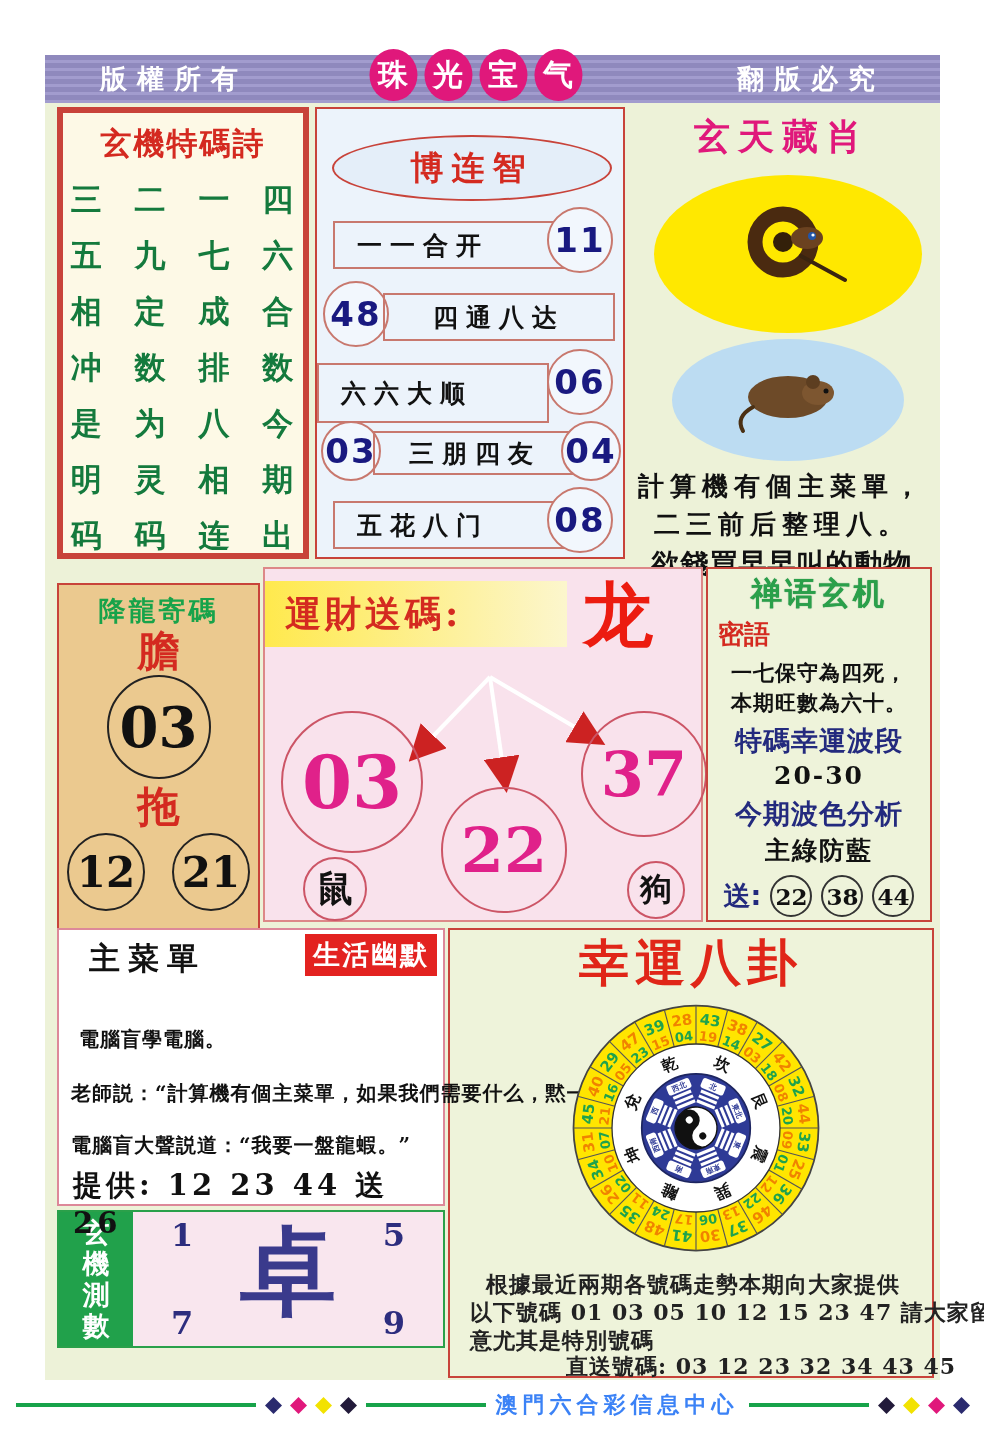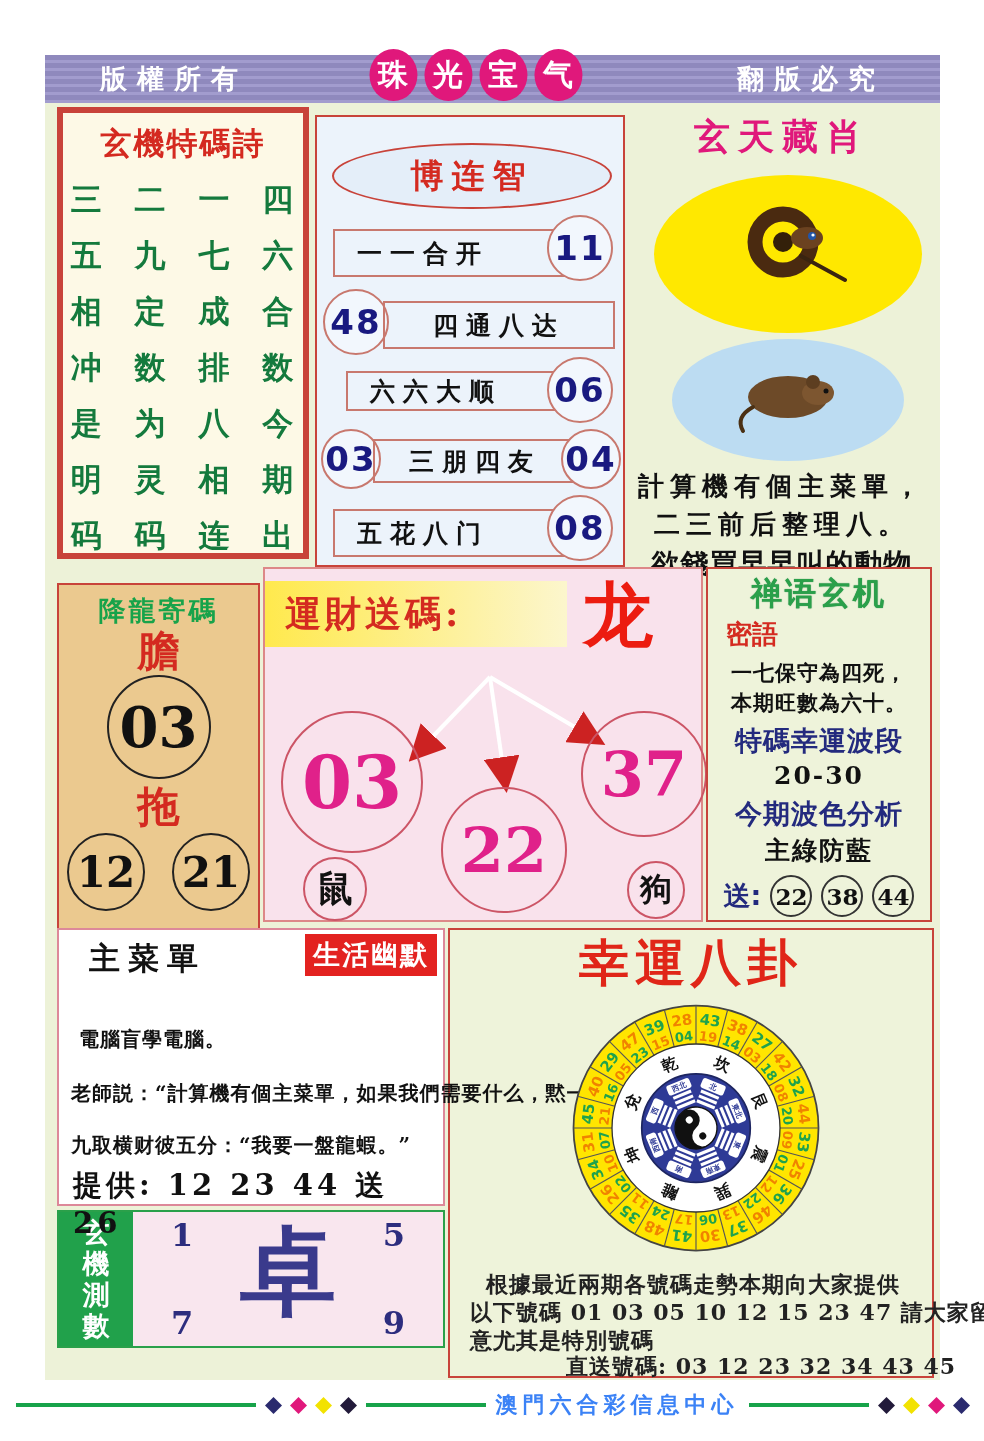--- a/index.html
+++ b/index.html
@@ -22,21 +22,21 @@
   .rbox{border:2px solid #c8433a;}
   .dblbox{border:2px solid #c8433a;box-shadow:inset 0 0 0 3px rgba(0,0,0,0), inset 0 0 0 4px #c8433a;}
 
   
   #poem-box{left:12px;top:52px;width:252px;height:452px;background:#fdf9e6;}
   #poem-title{margin-top:14px;text-align:center;color:#d42a20;font-size:31px;font-weight:bold;letter-spacing:2px;}
   .poem-row{text-align:center;color:#147a3d;font-size:31px;font-weight:bold;margin-top:14px;
     letter-spacing:2px;word-spacing:18px;white-space:pre;font-family:"DejaVu Serif",serif;}
 
   
-  #blz-box{left:270px;top:52px;width:310px;height:452px;background:#ecf3fb;margin-top:8px;}
+  #blz-box{left:270px;top:52px;width:310px;height:452px;background:#ecf3fb;}
   #blz-ellipse{position:absolute;left:15px;top:26px;width:280px;height:66px;border:2px solid #c8433a;
     border-radius:50%;background:#e4eef9;display:flex;align-items:center;justify-content:center;}
   #blz-ellipse span{color:#d42a20;font-size:33px;font-weight:bold;letter-spacing:8px;font-family:"DejaVu Serif",serif;}
   .blz-rect{position:absolute;border:2px solid #c8786e;background:transparent;display:flex;align-items:center;
     font-size:25px;font-weight:bold;color:#111;letter-spacing:8px;font-family:Liberation Sans, sans-serif;padding-left:22px;}
   .blz-circ{position:absolute;border:2px solid #c8786e;border-radius:50%;display:flex;align-items:center;
     justify-content:center;color:#191980;font-weight:bold;font-size:34px;letter-spacing:2px;background:#f2f7fd;}
 
   
   #xt-col{left:587px;top:52px;width:300px;height:460px;}
@@ -69,21 +69,21 @@
     font-family:"DejaVu Serif",serif;}
   .yc-circ{position:absolute;border:2px solid #cc5566;border-radius:50%;display:flex;align-items:center;
     justify-content:center;color:#e0218a;font-weight:bold;background:transparent;font-family:"DejaVu Serif",serif;}
   .yc-animal{position:absolute;border:2px solid #cc5566;border-radius:50%;display:flex;align-items:center;
     justify-content:center;color:#111;font-weight:bold;background:transparent;font-family:"DejaVu Serif",serif;}
 
   
   #cy-box{left:661px;top:512px;width:226px;height:355px;background:#eef3da;text-align:center;}
   #cy-title{margin-top:4px;color:#2aa04a;font-size:31px;font-weight:bold;letter-spacing:3px;
     text-shadow:0 0 1px #0a7a30;}
-  #cy-sub{text-align:left;padding-left:10px;color:#d42a20;font-size:26px;font-weight:bold;margin-top:2px;margin-left:8px;}
+  #cy-sub{text-align:left;padding-left:10px;color:#d42a20;font-size:26px;font-weight:bold;margin-top:2px;}
   .cy-black{color:#111;font-size:21px;font-weight:bold;font-family:"DejaVu Serif",serif;margin-top:7px;letter-spacing:1px;}
   .cy-navy{color:#232a7e;font-size:27px;font-weight:bold;margin-top:6px;letter-spacing:1px;}
   .cy-b2{color:#111;font-size:25px;font-weight:bold;font-family:"DejaVu Serif",serif;margin-top:2px;letter-spacing:2px;}
   #cy-send{margin-top:8px;display:flex;align-items:center;justify-content:center;gap:9px;}
   #cy-send .lbl{color:#232a7e;font-size:27px;font-weight:bold;}
   .cy-circ{width:42px;height:42px;border:2px solid #333;border-radius:50%;display:inline-flex;align-items:center;
     justify-content:center;color:#111;font-weight:bold;font-size:23px;font-family:"DejaVu Serif",serif;}
 
   
   #menu-box{left:12px;top:873px;width:388px;height:278px;background:#fff;border:2px solid #dd8899;z-index:2;}
@@ -149,21 +149,21 @@
     </div>
 
     <div id="blz-box" class="abs rbox">
       <div id="blz-ellipse">
         <span>博连智</span>
       </div>
       <div class="blz-rect" style="left:16px;top:112px;width:232px;height:48px;">一一合开</div>
       <div class="blz-circ" style="left:230px;top:98px;width:66px;height:66px;">11</div>
       <div class="blz-circ" style="left:6px;top:172px;width:66px;height:66px;">48</div>
       <div class="blz-rect" style="left:66px;top:184px;width:232px;height:48px;justify-content:center;padding-left:0;">四通八达</div>
-      <div class="blz-rect" style="left:29px;top:254px;width:232px;height:40px;">六六大顺</div>
+      <div class="blz-rect" style="left:0;top:254px;width:232px;height:60px;">六六大顺</div>
       <div class="blz-circ" style="left:230px;top:240px;width:66px;height:66px;">06</div>
       <div class="blz-circ" style="left:4px;top:312px;width:60px;height:60px;">03</div>
       <div class="blz-rect" style="left:56px;top:322px;width:204px;height:44px;justify-content:center;padding-left:0;">三朋四友</div>
       <div class="blz-circ" style="left:244px;top:312px;width:60px;height:60px;">04</div>
       <div class="blz-rect" style="left:16px;top:392px;width:232px;height:48px;">五花八门</div>
       <div class="blz-circ" style="left:230px;top:378px;width:66px;height:66px;">08</div>
     </div>
 
     <div id="xt-col" class="abs">
       <div id="xt-title">玄天藏肖</div>
@@ -239,21 +239,21 @@
         <span class="cy-circ">38</span>
         <span class="cy-circ">44</span>
       </div>
     </div>
 
     <div id="menu-box" class="abs">
       <div id="menu-title">主菜單</div>
       <div id="menu-badge">生活幽默</div>
       <div class="menu-line" style="top:96px;">電腦盲學電腦。</div>
       <div class="menu-line" style="top:150px;left:12px;">老師説：“計算機有個主菜單，如果我們需要什么，黙一下就出來了。”</div>
-      <div class="menu-line" style="top:202px;left:12px;">九取横财彼五分：“我要一盤龍蝦。”</div>
+      <div class="menu-line" style="top:202px;left:12px;">電腦盲大聲説道：“我要一盤龍蝦。”</div>
       <div id="menu-provide">提供: 12 23 44 送 26</div>
     </div>
 
     <div id="cc-box" class="abs">
       <div id="cc-tab">
         <span>玄</span>
         <span>機</span>
         <span>測</span>
         <span>數</span>
       </div>

